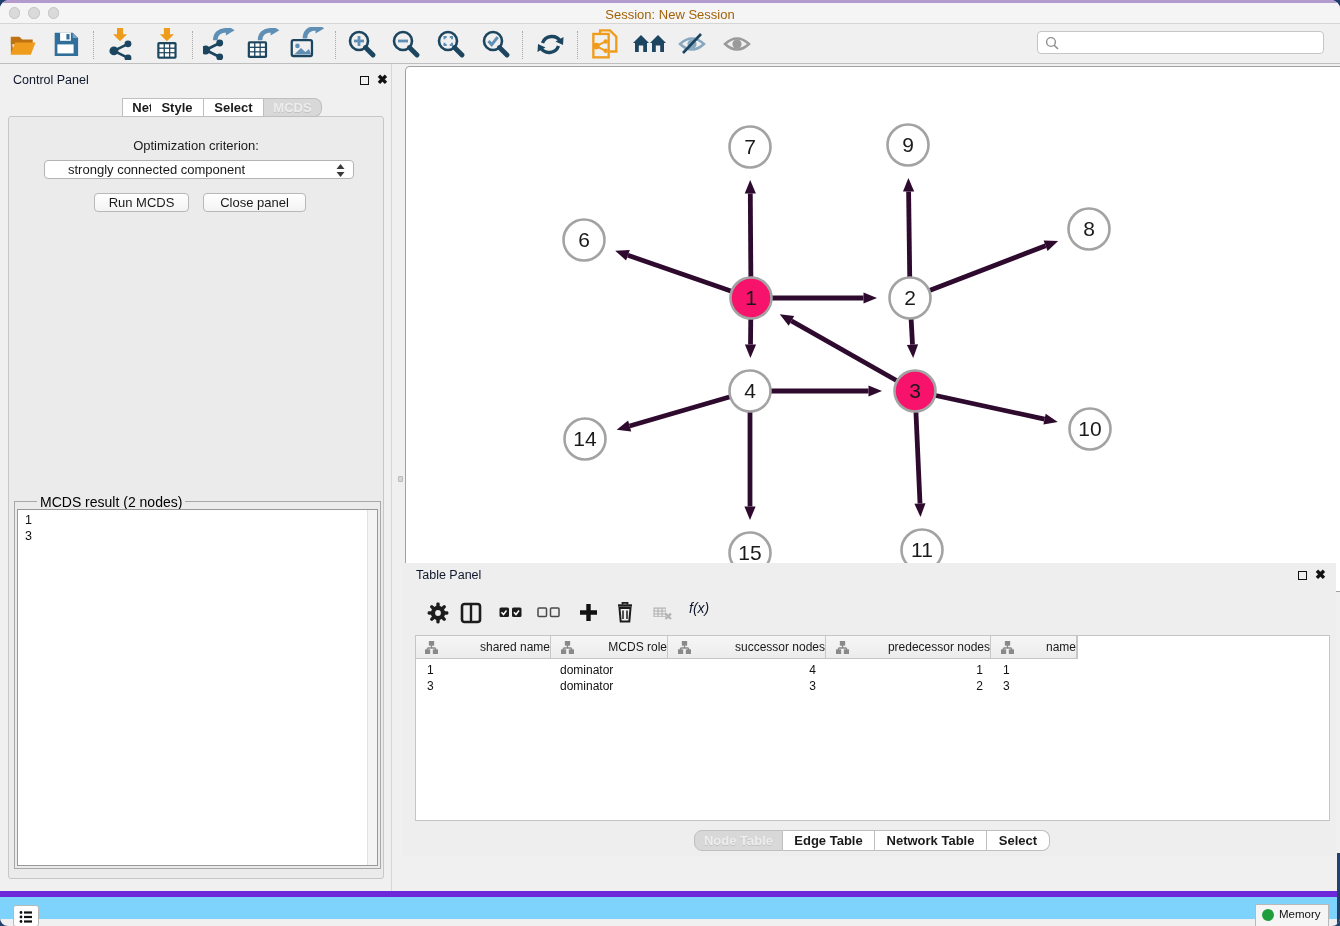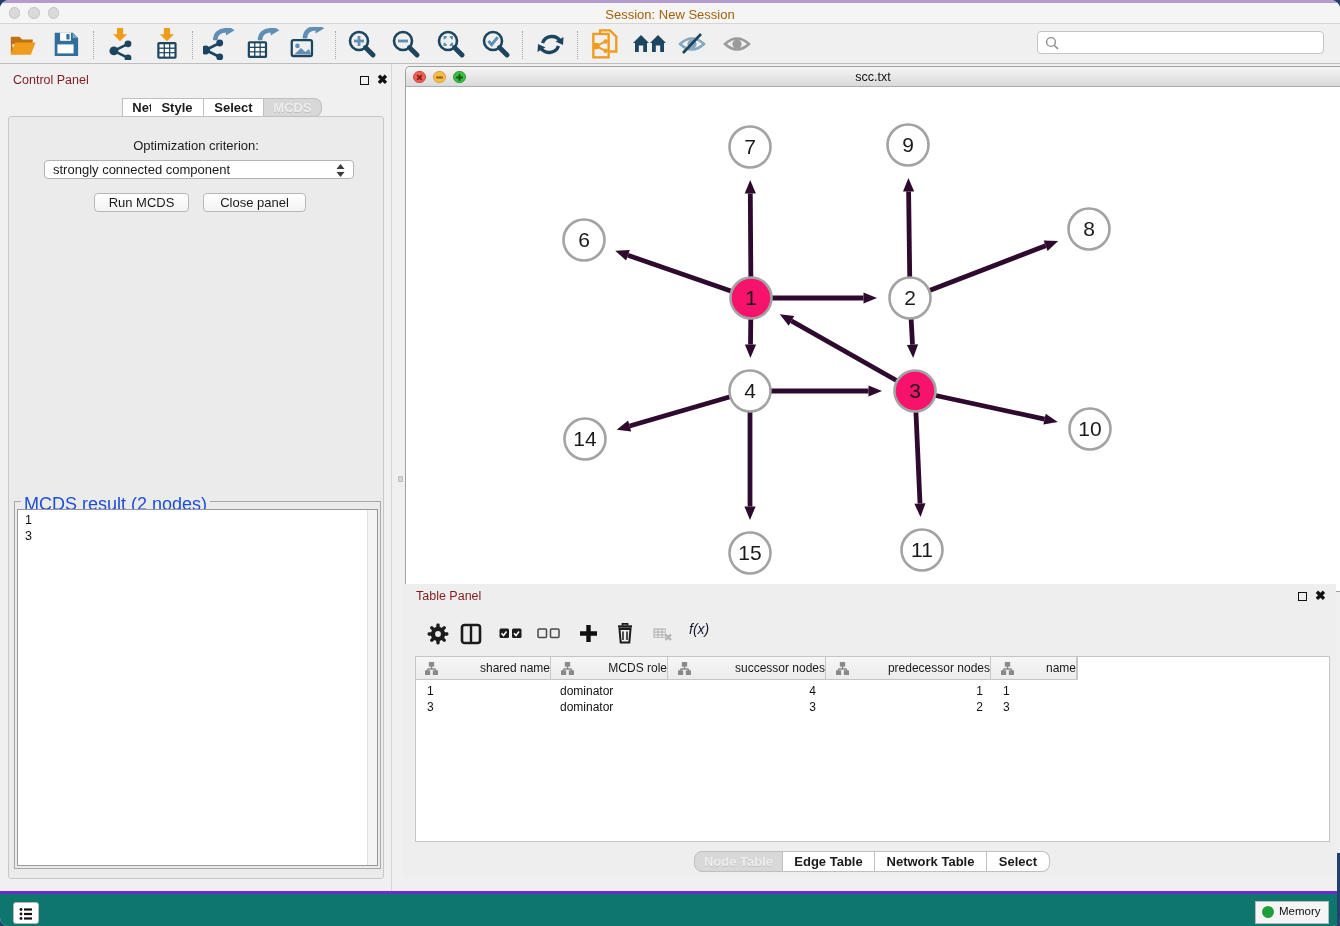--- a/index.html
+++ b/index.html
@@ -6,42 +6,42 @@
 .abs{position:absolute}
 .ic{position:absolute}
 #purple{position:absolute;left:0;top:0;width:100%;height:3px;background:#b49bce}
 #titlebar{position:absolute;left:0;top:3px;width:100%;height:20px;background:#f6f5f6}
 .mac{position:absolute;top:4px;width:11.5px;height:11.5px;border-radius:50%;background:#dbdadb;border:1px solid #c3c2c3}
 #ttext{position:absolute;top:4px;left:0;width:100%;text-align:center;font-size:13px;color:#a16207}
 #toolbar{position:absolute;left:0;top:23px;width:100%;height:41px;background:#f1f0f1;border-top:1px solid #d6d5d6;border-bottom:1px solid #bfbebf}
 .tsep{position:absolute;top:7px;height:28px;width:0;border-left:1px dotted #a9a8a9}
 #search{position:absolute;left:1037px;top:7px;width:287px;height:23px;background:#fff;border:1px solid #c6c5c6;border-radius:4px}
 #cp{position:absolute;left:0;top:64px;width:392px;height:827px;background:#f1f0f1;border-right:1px solid #d8d7d8}
-.phead{font-size:12.5px;color:#7f1d1d}
+.phead{font-size:12.5px;color:#0f172a}
 .wbtn{position:absolute;width:9px;height:9px;border:1.6px solid #111}
 .xbtn{position:absolute;font-size:13px;font-weight:bold;color:#111}
 .tab{position:absolute;top:34px;height:19px;background:#fff;border:1px solid #c0bfc0;border-left:none;font-size:13px;font-weight:bold;color:#1a1a1a;text-align:center;line-height:17px}
 .cpanel{position:absolute;background:#ecebec;border:1px solid #c8c7c8;border-radius:3px}
 .btn{position:absolute;height:19px;background:linear-gradient(#ffffff,#f4f3f4);border:1px solid #b9b8b9;border-radius:4px;font-size:13px;color:#1a1a1a;text-align:center;line-height:17px}
-#dd{position:absolute;left:44px;top:96px;width:310px;height:19px;background:#fff;border:1px solid #b4b3b4;border-radius:4px;font-size:13px;line-height:17px;color:#1a1a1a;padding-left:8px}
+#dd{position:absolute;left:44px;top:96px;width:310px;height:19px;background:#fff;border:1px solid #b4b3b4;border-radius:4px;font-size:13px;line-height:17px;color:#1a1a1a;padding-left:23px}
 #mcdsgrp{position:absolute;left:14px;top:437px;width:367px;height:368px;border:1px solid #a9a8a9}
-#mcdslab{position:absolute;left:6px;top:-8px;background:#ecebec;font-size:18px;padding:0 3px;color:#1d4ed8}
+#mcdslab{position:absolute;left:22px;top:-8px;background:#ecebec;font-size:14px;padding:0 3px;color:#000000}
 #mcdstxt{position:absolute;left:2px;top:7px;width:361px;height:357px;background:#fff;border:1px solid #999899;font-size:12.5px;line-height:16px;padding:2px 0 0 7px;color:#111}
 #mcdssb{position:absolute;right:3px;top:8px;width:10px;height:355px;background:#f5f4f5;border-left:1px solid #e2e1e2}
 #netwin{position:absolute;left:405px;top:66px;width:935px;height:526px;background:#fff;border:1px solid #a2a1a2;border-right:none;border-radius:5px 0 0 0}
 #nettb{position:absolute;left:0;top:0;width:100%;height:20px;background:linear-gradient(#f7f6f7,#dad9da);border-bottom:1px solid #aeadae;border-radius:5px 0 0 0}
 .tl{position:absolute;top:3.5px;width:12.5px;height:12.5px;border-radius:50%}
 #nettitle{position:absolute;width:100%;text-align:center;top:3px;font-size:12.5px;color:#111}
 #graph{position:absolute;left:0px;top:20px}
-#tp{position:absolute;left:403px;top:584px;width:933px;height:293px;background:#efeeef}
+#tp{position:absolute;left:403px;top:563px;width:933px;height:293px;background:#efeeef}
 .th{position:absolute;height:23px;border-right:1px solid #c9c8c9;font-size:12px;color:#1a1a1a;text-align:right;line-height:23px}
 .td{position:absolute;font-size:12px;color:#111;height:16px;line-height:16px}
 .btab{position:absolute;top:267px;height:21px;background:#fff;border:1px solid #c0bfc0;border-left:none;font-size:13px;font-weight:bold;color:#1a1a1a;text-align:center;line-height:19px}
 #tptable{position:absolute;left:12px;top:72px;width:915px;height:186px;background:#fff;border:1px solid #c6c5c6}
-#status{position:absolute;left:0;top:891px;width:100%;height:35px;background:#0f766e;border-top:3px solid #6d28d9}
+#status{position:absolute;left:0;top:891px;width:100%;height:28px;background:#7dd3fc;border-top:6px solid #6d28d9}
 .grip{position:absolute;width:6px;height:5px;background:#d8d7d8;border:1px solid #bbbabb;border-radius:1px}
 </style></head><body>
 <div id="win">
     <div id="purple"></div>
     <div id="titlebar">
       <div class="mac" style="left:8.75px"></div>
       <div class="mac" style="left:28.25px"></div>
       <div class="mac" style="left:47.75px"></div>
       <div id="ttext">Session: New Session</div>
     </div>
@@ -223,35 +223,20 @@
       <div class="btn" style="left:203px;top:129px;width:103px">Close panel</div>
       <div id="mcdsgrp">
         <div id="mcdslab">MCDS result (2 nodes)</div>
         <div id="mcdstxt">1<br>3</div>
         <div id="mcdssb"></div>
       </div>
     </div>
     <div class="grip" style="left:398px;top:476px;width:5px;height:6px"></div>
     <div class="grip" style="left:869px;top:592px"></div>
     <div id="netwin">
-      <div id="nettb">
-        <div class="tl" style="left:7.25px;background:#ee6156;border:1px solid #d0493e"></div>
-        <svg class="ic" style="left:7.0px;top:3.5px" width="13" height="13" viewBox="0 0 13 13">
-          <path d="M4.2 4.2 L8.8 8.8 M8.8 4.2 L4.2 8.8" stroke="#8c1f14" stroke-width="1.9"></path>
-        </svg>
-        <div class="tl" style="left:27.25px;background:#f4bd4b;border:1px solid #dba139"></div>
-        <svg class="ic" style="left:27.0px;top:3.5px" width="13" height="13" viewBox="0 0 13 13">
-          <path d="M3.2 6.5 H9.8" stroke="#935c0b" stroke-width="2"></path>
-        </svg>
-        <div class="tl" style="left:47.25px;background:#3ebb47;border:1px solid #2ea135"></div>
-        <svg class="ic" style="left:47.0px;top:3.5px" width="13" height="13" viewBox="0 0 13 13">
-          <path d="M3.2 6.5 H9.8 M6.5 3.2 V9.8" stroke="#0d5c12" stroke-width="2"></path>
-        </svg>
-        <div id="nettitle">scc.txt</div>
-      </div>
       <svg id="graph" width="934" height="505" viewBox="0 0 934 505">
         <g stroke="#2e0b2e" stroke-width="4.8">
           <line x1="345" y1="211" x2="344.3" y2="106.5"></line>
           <line x1="345" y1="211" x2="221.9" y2="168.3"></line>
           <line x1="345" y1="211" x2="457.5" y2="211.0"></line>
           <line x1="345" y1="211" x2="344.5" y2="257.5"></line>
           <line x1="504" y1="211" x2="502.6" y2="104.5"></line>
           <line x1="504" y1="211" x2="639.6" y2="158.7"></line>
           <line x1="504" y1="211" x2="506.5" y2="257.6"></line>
           <line x1="509" y1="304" x2="385.4" y2="233.9"></line>

